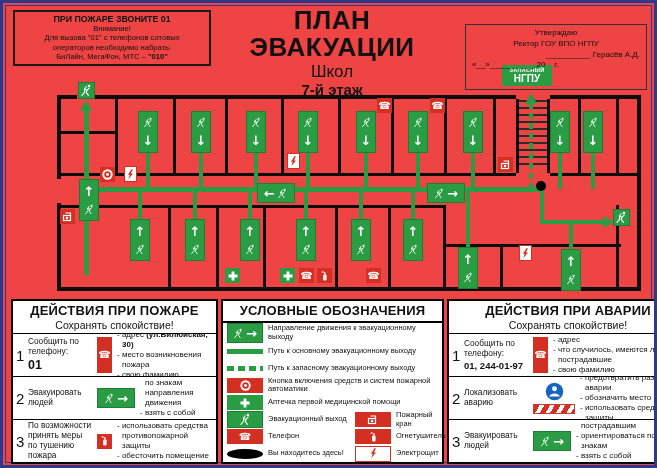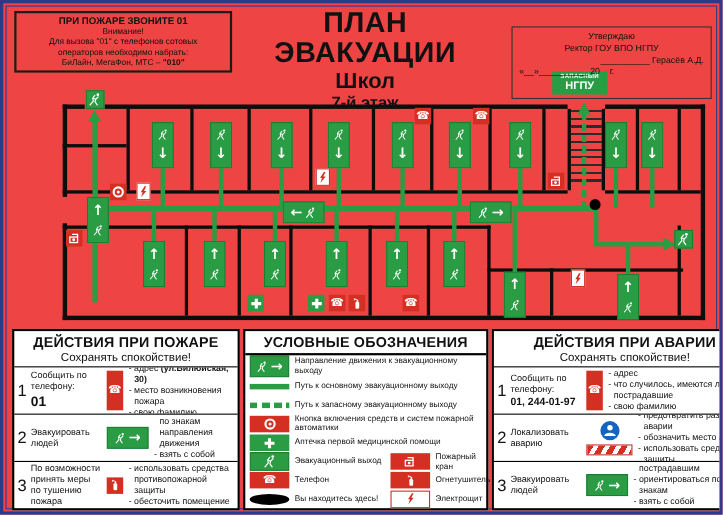--- a/index.html
+++ b/index.html
@@ -7,21 +7,21 @@
           box-sizing:border-box;font-family:"Liberation Sans",sans-serif;color:#111;overflow:hidden;}
   .inner-frame{position:absolute;inset:2px;border:1px solid #2c3a8e;pointer-events:none;z-index:0;}
 
   
   .firebox{position:absolute;left:10px;top:7px;width:198px;height:56px;border:2px solid #1a1a1a;
            text-align:center;padding-top:2px;box-sizing:border-box;z-index:2;}
   .fb-title{font-size:8.8px;font-weight:bold;}
   .fb-line{font-size:7.6px;line-height:1.25;}
   .titleblock{position:absolute;left:215px;top:4px;width:228px;text-align:center;z-index:2;}
   .t1{font-size:26px;font-weight:bold;letter-spacing:.5px;line-height:1.05;}
-  .t2{font-size:20px;font-weight:bold;line-height:1.2;}
+  .t2{font-size:17px;font-weight:normal;line-height:1.2;}
   .t3{font-size:15px;font-weight:bold;line-height:1.1;}
   .approval{position:absolute;left:462px;top:9px;width:182px;height:66px;border:1.5px solid #333;
             font-size:8px;padding:3px 6px;line-height:1.35;box-sizing:border-box;z-index:2;margin-top:12px;}
   .ap1,.ap2{text-align:center;}
   .ap3{text-align:right;}
   .ap4{white-space:pre;}
 
   
   #plan{position:absolute;inset:0;z-index:1;}
   .w{position:absolute;background:#0d0d0d;z-index:1;}

